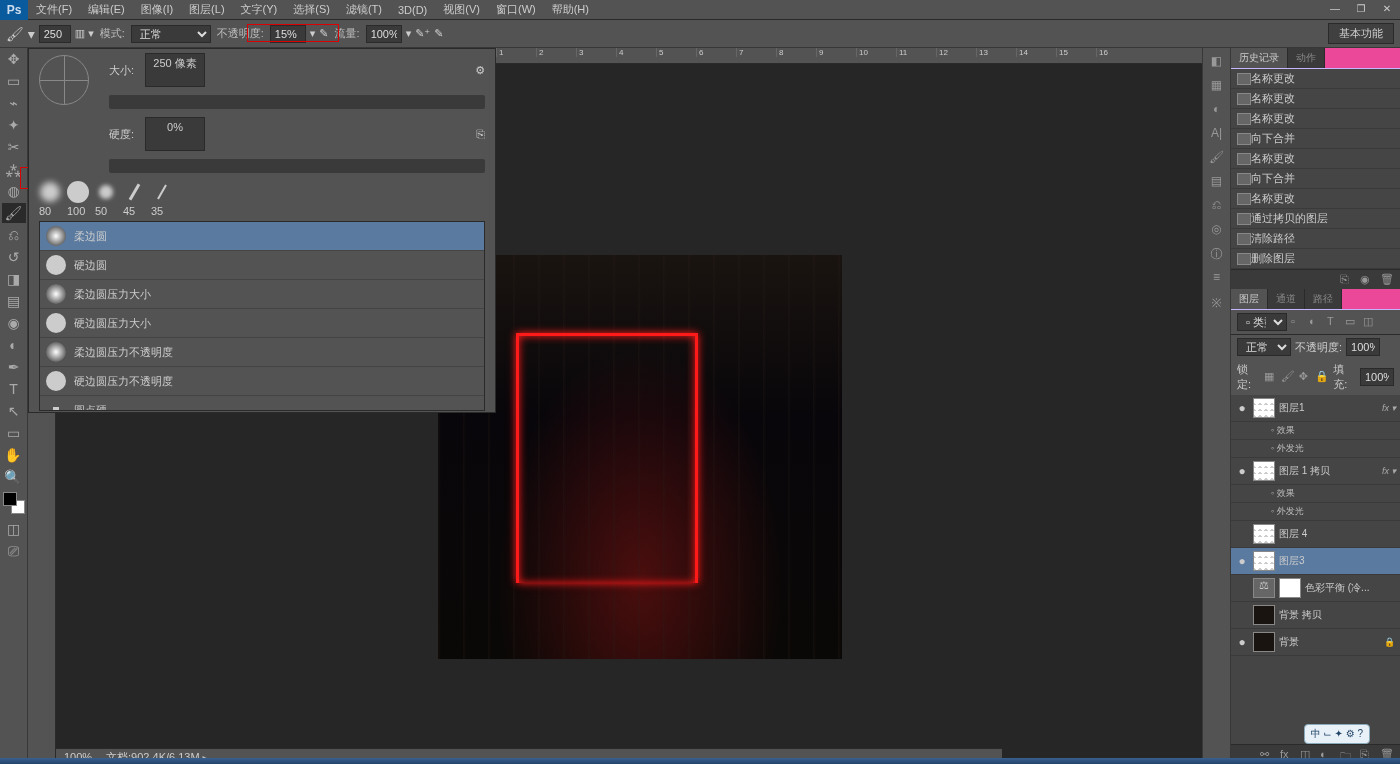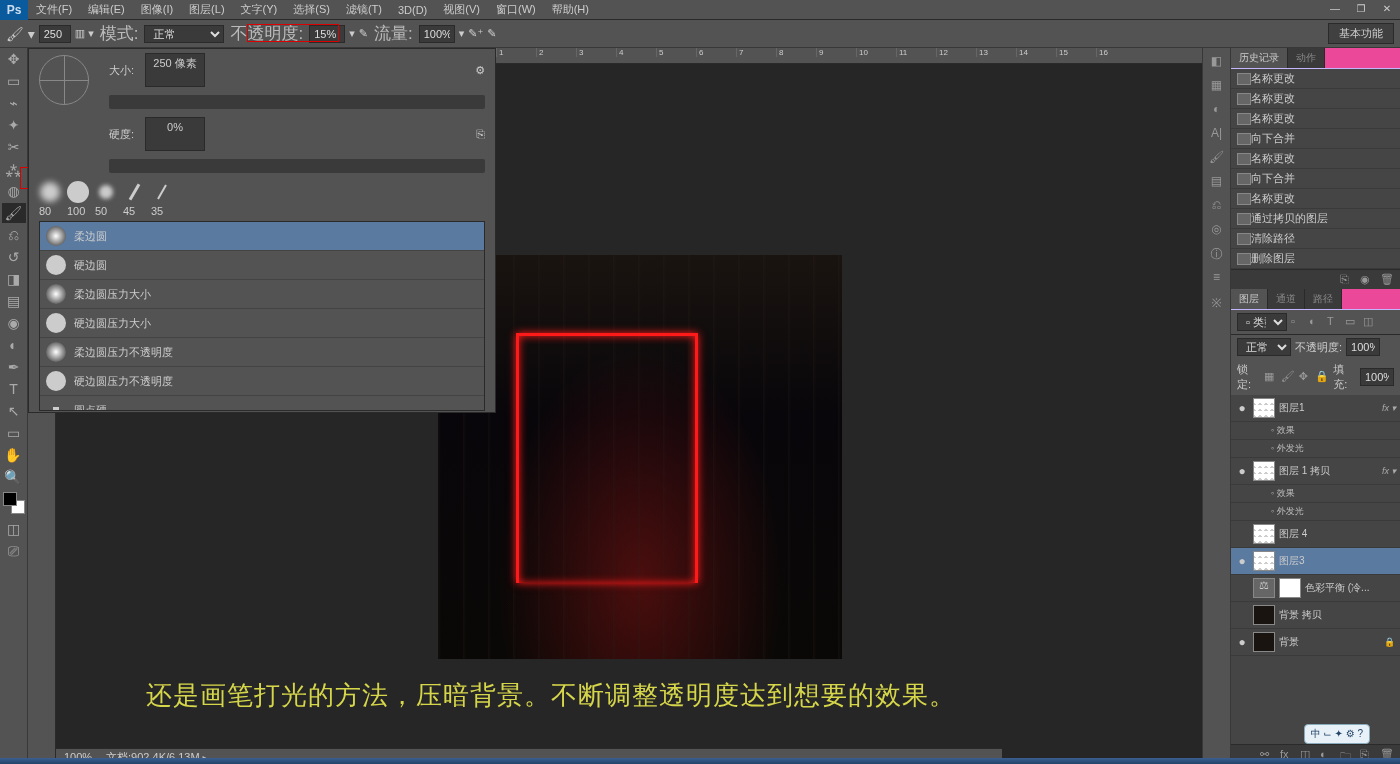--- a/index.html
+++ b/index.html
@@ -3,21 +3,21 @@
 <meta charset="utf-8">
 <style>
 *{margin:0;padding:0;box-sizing:border-box;font-family:"Microsoft YaHei",sans-serif;font-size:11px;color:#ccc;user-select:none}
 body{background:#535353;width:1400px;height:764px;overflow:hidden;position:relative}
 .menubar{height:20px;background:#535353;display:flex;align-items:center;border-bottom:1px solid #2a2a2a}
 .ps-logo{width:28px;height:20px;background:#0a5a9e;color:#cde;display:flex;align-items:center;justify-content:center;font-weight:bold;font-size:12px}
 .menu-item{padding:0 8px;cursor:default}
 .win-controls{margin-left:auto;display:flex}
 .win-btn{width:24px;height:16px;background:#535353;margin:0 1px;text-align:center;color:#ccc;font-size:10px;line-height:14px}
 .optbar{height:28px;background:#535353;border-bottom:1px solid #383838;display:flex;align-items:center;padding:0 6px;gap:4px}
-.opt-label{font-size:17px;color:#bbb;margin:0 2px}
+.opt-label{font-size:11px;color:#bbb;margin:0 2px}
 .opt-input{background:#3a3a3a;border:1px solid #2a2a2a;color:#ddd;height:18px;padding:0 4px;font-size:11px}
 .opt-sel{width:80px}
 .red-box{border:1px solid #d00;position:absolute;pointer-events:none}
 .workspace-btn{margin-left:auto;background:#404040;border:1px solid #2a2a2a;padding:2px 10px}
 .main{display:flex;height:716px}
 .toolbox{width:28px;background:#535353;border-right:1px solid #383838;display:flex;flex-direction:column}
 .tool{width:24px;height:20px;margin:1px auto;display:flex;align-items:center;justify-content:center;font-size:14px;color:#aaa}
 .tool.sel{background:#2a2a2a}
 .color-swatch{width:22px;height:22px;position:relative;margin:4px auto}
 .fg{width:14px;height:14px;background:#000;border:1px solid #888;position:absolute;top:0;left:0}
@@ -225,21 +225,20 @@
 
       </div>
     </div>
 
     <div class="canvas-img">
       <div style="position:absolute;inset:0;background:radial-gradient(ellipse at 50% 80%,rgba(140,20,20,0.5) 0%,transparent 50%),linear-gradient(#1a1410 0%,#08060a 40%,#0a0806 100%)"></div>
       <div style="position:absolute;inset:0;background:repeating-linear-gradient(90deg,rgba(40,30,25,0.3) 0px,transparent 3px,transparent 25px)"></div>
       <div class="neon" style="top:78px;left:78px;width:182px;height:250px;border-bottom:none"></div>
     </div>
 
-    <div class="tutorial-text">还是画笔打光的方法，压暗背景。不断调整透明度达到想要的效果。</div>
 
     <div class="statusbar">
       <span>100%</span>
       &nbsp;&nbsp;&nbsp;
       <span>文档:902.4K/6.13M</span> ▸
     </div>
   </div>
 
   <div class="right-dock">
     <div class="dock-icon">◧</div>

